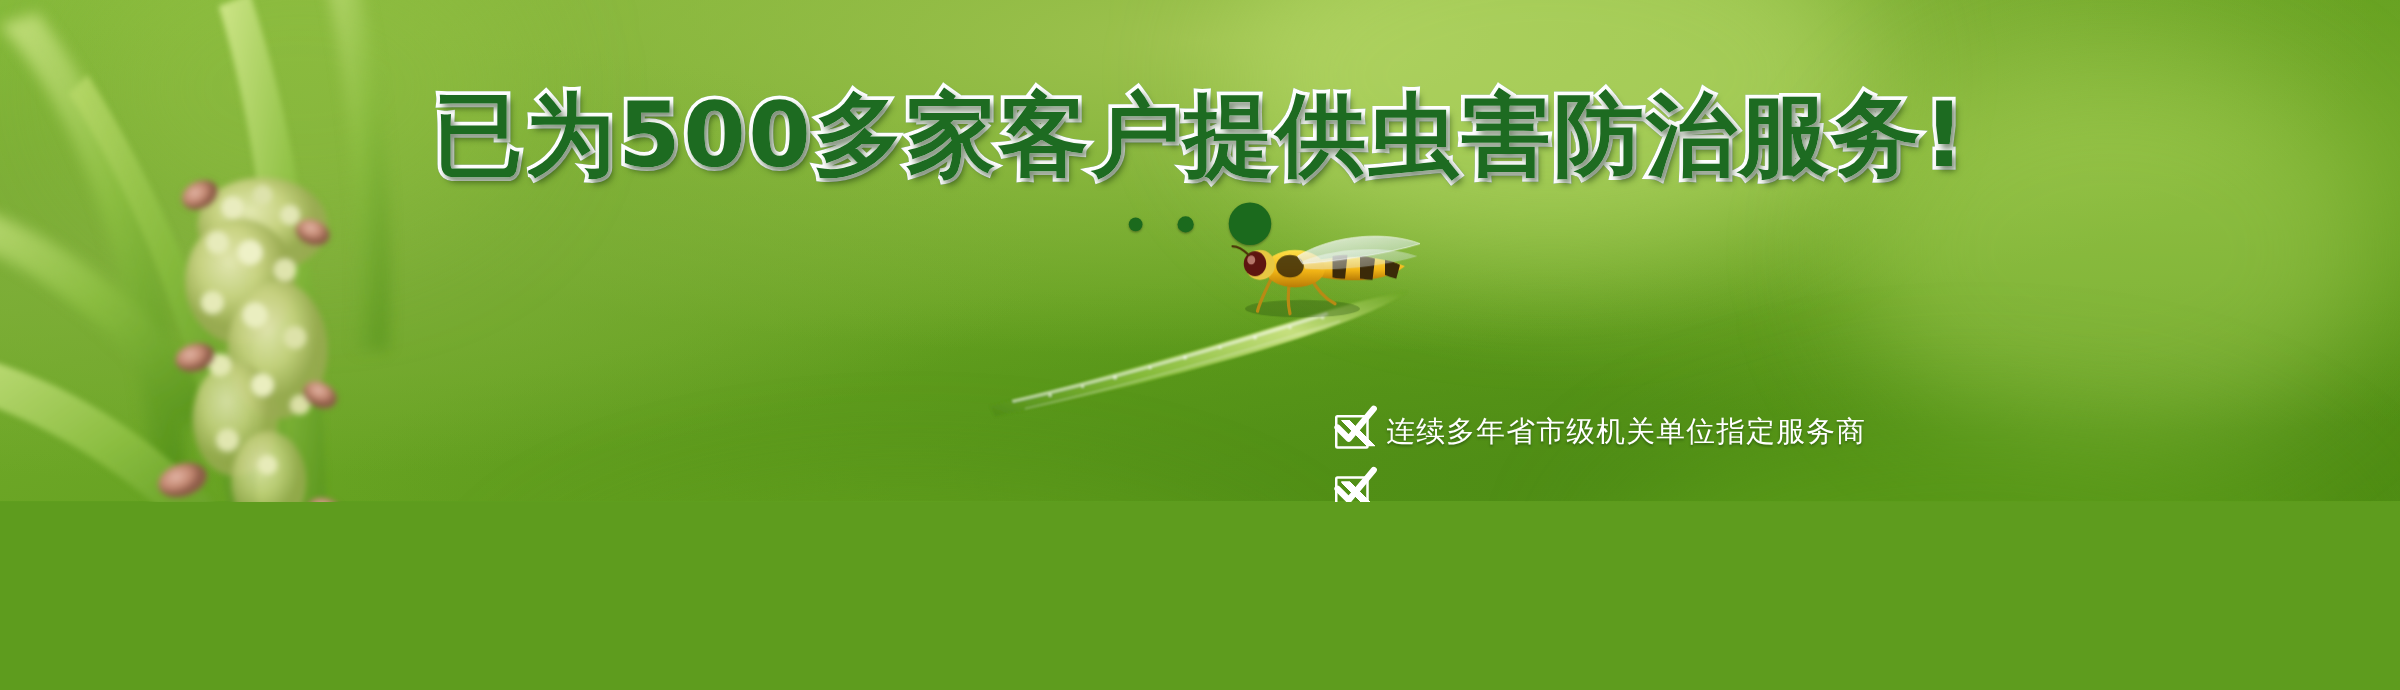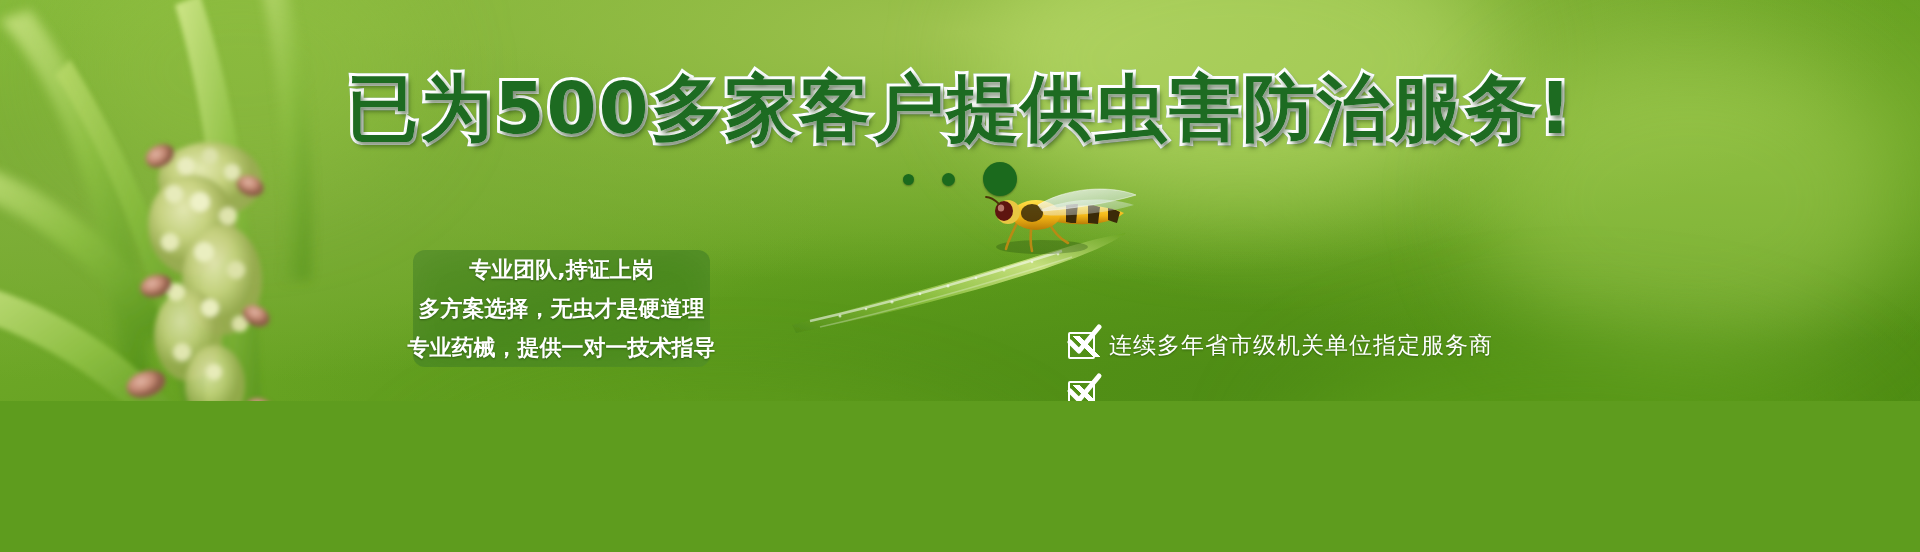--- a/index.html
+++ b/index.html
@@ -300,25 +300,20 @@
         <ellipse cx="221" cy="23" rx="3.2" ry="3.6" fill="rgba(255,200,180,0.55)"></ellipse>
 
         <path d="M219 19 C214 14 210 12 206 12" stroke="#4a3208" stroke-width="1.8" fill="none" stroke-linecap="round"></path>
 
         <path d="M258 20 C288 2 330 0 356 10 C330 18 290 24 262 26 Z" fill="url(#wingG)" stroke="rgba(255,255,255,0.6)" stroke-width="0.8"></path>
         <path d="M262 24 C292 12 332 12 354 20 C328 28 288 32 264 30 Z" fill="url(#wingG)" opacity=".7"></path>
       </g>
     </svg>
   </div>
 
-  <div class="panel">
-    <span class="line l1 wide">专业团队,持证上岗</span>
-    <span class="line l2 wide">多方案选择，无虫才是硬道理</span>
-    <span class="line l3 wide">专业药械，提供一对一技术指导</span>
-  </div>
 
   <div class="bullets">
 
     <div class="bullet">
       <span class="chk">
         <svg viewBox="0 0 36 36" xmlns="http://www.w3.org/2000/svg">
           <path d="M4 17 L13 26 L33 2" stroke="#ffffff" stroke-width="5" fill="none" stroke-linecap="round" stroke-linejoin="round"></path>
         </svg>
       </span>
       <span class="txt">连续多年省市级机关单位指定服务商</span>

